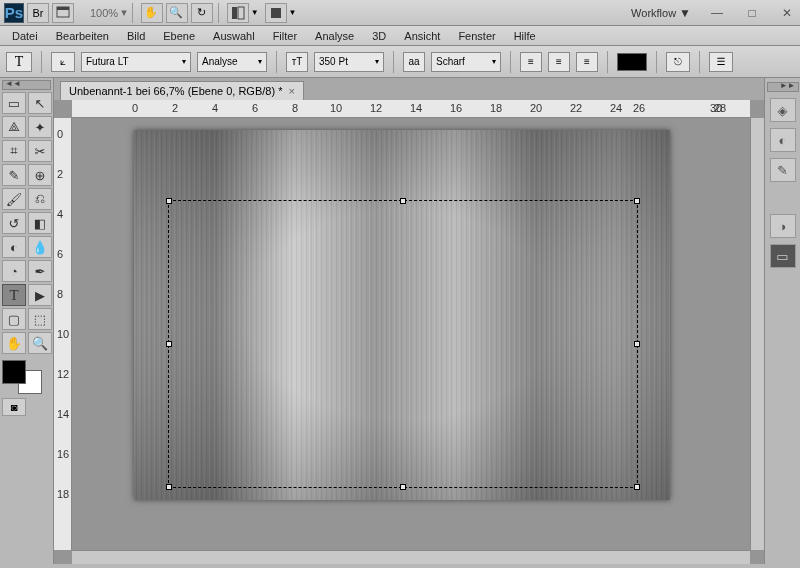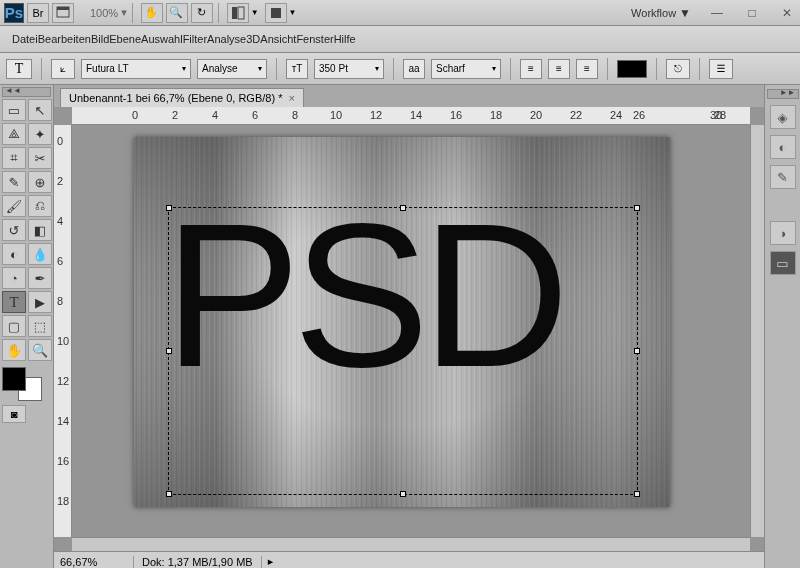--- a/index.html
+++ b/index.html
@@ -6,21 +6,21 @@
 body{width:800px;height:568px;background:#b8b8b8;overflow:hidden;}
 .titlebar{height:26px;background:linear-gradient(#d8d8d8,#c5c5c5);border-bottom:1px solid #888;display:flex;align-items:center;padding:0 4px;}
 .ps-icon{width:20px;height:20px;background:#0a2942;border:1px solid #456;display:flex;align-items:center;justify-content:center;color:#5ba3d8;font-weight:bold;font-size:15px;}
 .tb-btn{width:22px;height:20px;border:1px solid #999;background:#d0d0d0;margin-left:3px;display:flex;align-items:center;justify-content:center;}
 .tb-sep{width:1px;height:20px;background:#999;margin:0 5px;}
 .zoom-combo{display:flex;align-items:flex-end;margin-left:16px;color:#666;}
 .zoom-combo span{margin-right:3px;}
 .right-title{margin-left:auto;display:flex;align-items:center;gap:17px;}
 .workflow{font-size:12px;color:#333;display:flex;align-items:center;gap:3px;}
 .win-btn{width:18px;height:14px;display:flex;align-items:center;justify-content:center;color:#555;font-size:12px;}
-.menubar{height:27px;background:linear-gradient(#d8d8d8,#cacaca);border-bottom:1px solid #888;display:flex;align-items:center;padding:0 12px;gap:0;}
+.menubar{height:20px;background:linear-gradient(#d8d8d8,#cacaca);border-bottom:1px solid #888;display:flex;align-items:center;padding:0 12px;gap:18px;}
 .menubar span{color:#222;cursor:default;}
 .optbar{height:32px;background:linear-gradient(#d8d8d8,#c5c5c5);border-bottom:1px solid #888;display:flex;align-items:center;padding:0 6px;gap:6px;}
 .opt-box{height:20px;border:1px solid #888;background:#e8e8e8;display:flex;align-items:center;padding:0 4px;font-size:10px;}
 .opt-combo{min-width:70px;justify-content:space-between;}
 .opt-combo::after{content:"▾";margin-left:4px;font-size:8px;}
 .opt-sep{width:1px;height:22px;background:#999;margin:0 3px;}
 .swatch{width:30px;height:18px;background:#000;border:1px solid #666;}
 .main{display:flex;height:486px;}
 .toolbox{width:54px;background:#b8b8b8;border-right:1px solid #888;padding:2px;}
 .tool-head{height:10px;background:#aaa;border:1px solid #888;margin-bottom:2px;position:relative;}
@@ -203,40 +203,34 @@
           <span style="top:170px">8</span>
           <span style="top:210px">10</span>
           <span style="top:250px">12</span>
           <span style="top:290px">14</span>
           <span style="top:330px">16</span>
           <span style="top:370px">18</span>
       </div>
       <div class="canvas">
         <div class="metal"></div>
         <div class="vignette"></div>
-        <div class="psd-text">PSD</div>
         <div class="sel-box">
           <div class="handle" style="top:-3px;left:-3px"></div>
             <div class="handle" style="top:-3px;left:50%;margin-left:-3px"></div>
             <div class="handle" style="top:-3px;right:-3px"></div>
           <div class="handle" style="top:50%;left:-3px;margin-top:-3px"></div>
             <div class="handle" style="top:50%;right:-3px;margin-top:-3px"></div>
           <div class="handle" style="bottom:-3px;left:-3px"></div>
             <div class="handle" style="bottom:-3px;left:50%;margin-left:-3px"></div>
             <div class="handle" style="bottom:-3px;right:-3px"></div>
         </div>
       </div>
       <div class="scroll-h"></div>
       <div class="scroll-v"></div>
     </div>
-    <div class="statusbar">
-      <div class="zoom">66,67%</div>
-      <div class="doc">Dok: 1,37 MB/1,90 MB</div>
-      <span style="padding-left:6px">▸</span>
-    </div>
   </div>
 
   <div class="rpanel">
     <div class="rp-head"></div>
     <div class="rp-icon">◈</div>
     <div class="rp-icon">◐</div>
     <div class="rp-icon">✎</div>
     <div class="rp-gap"></div>
     <div class="rp-icon">◑</div>
     <div class="rp-icon" style="background:#555;color:#ccc">▭</div>

